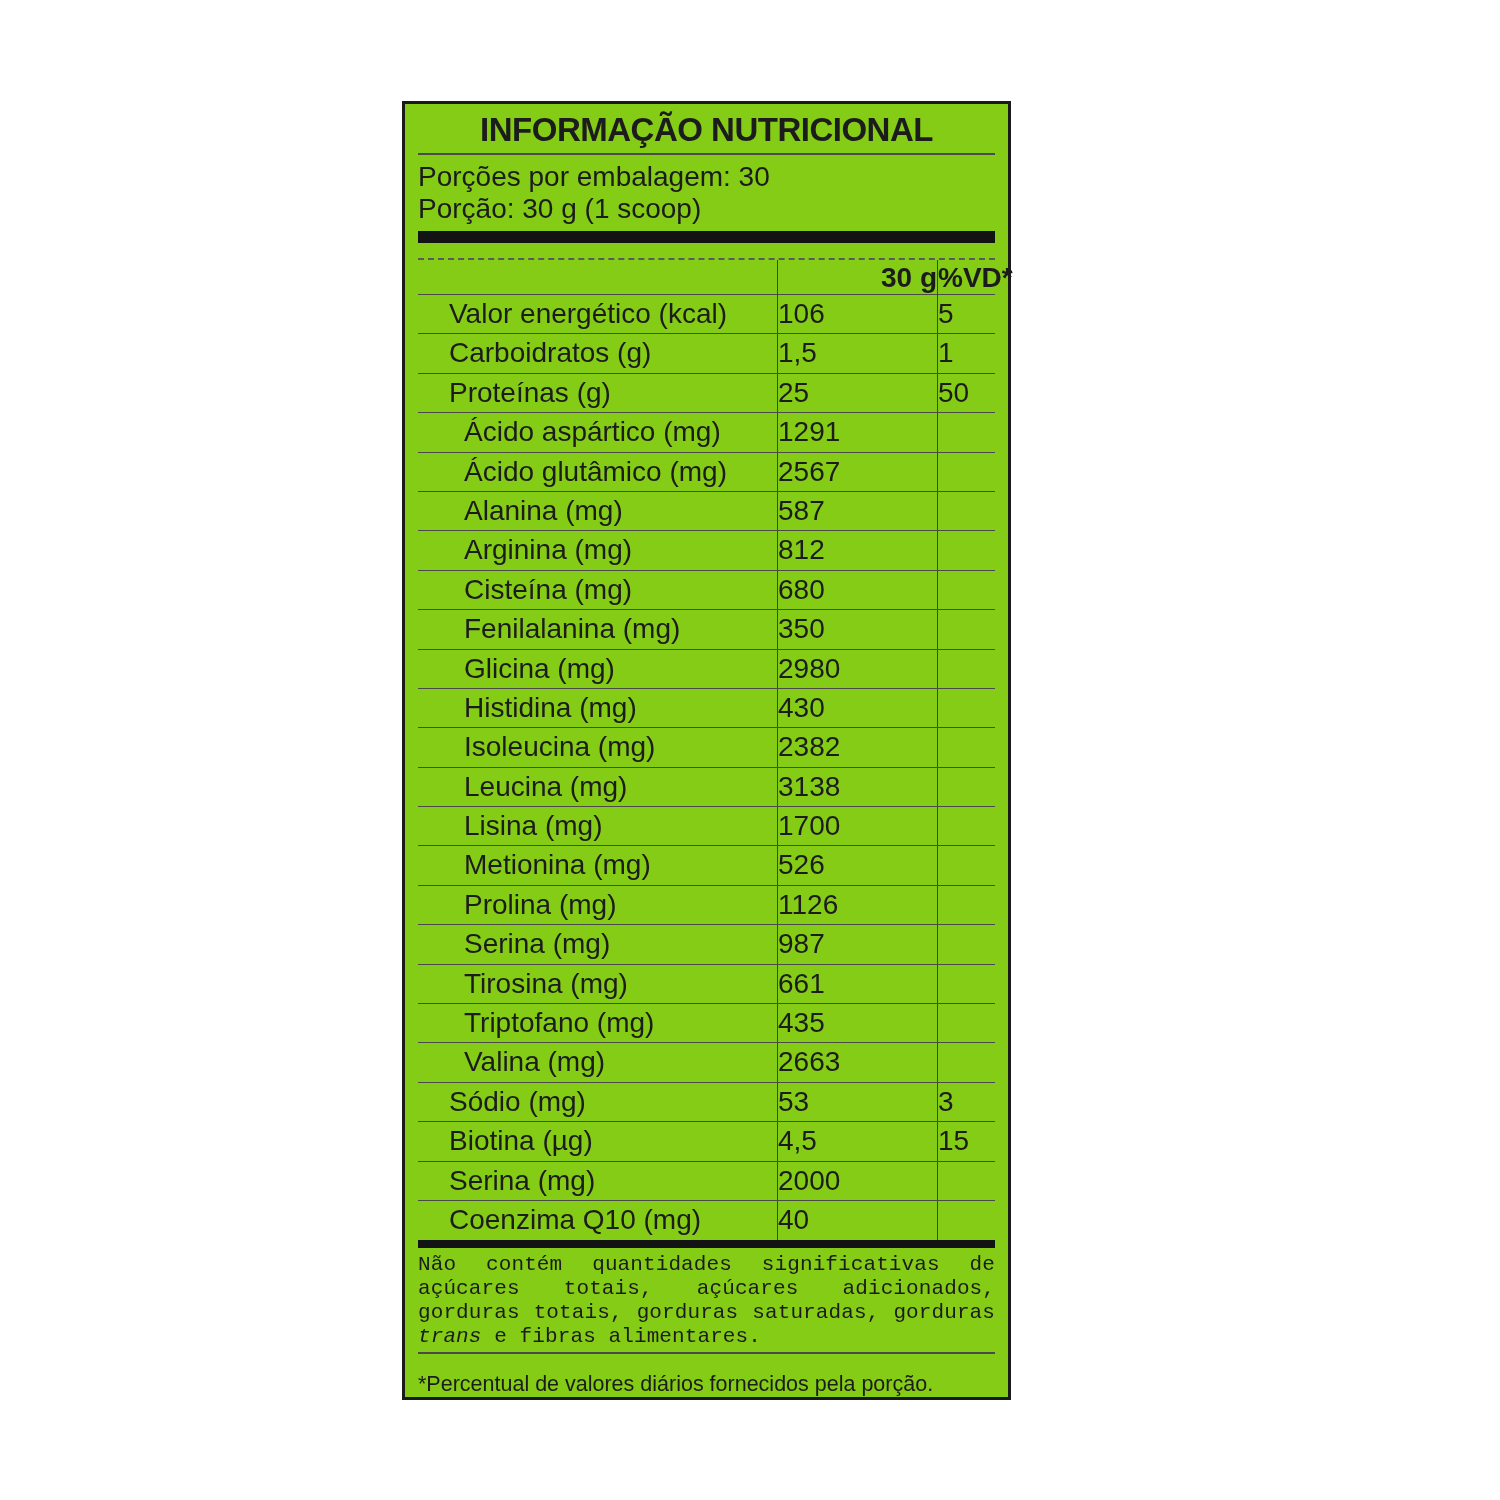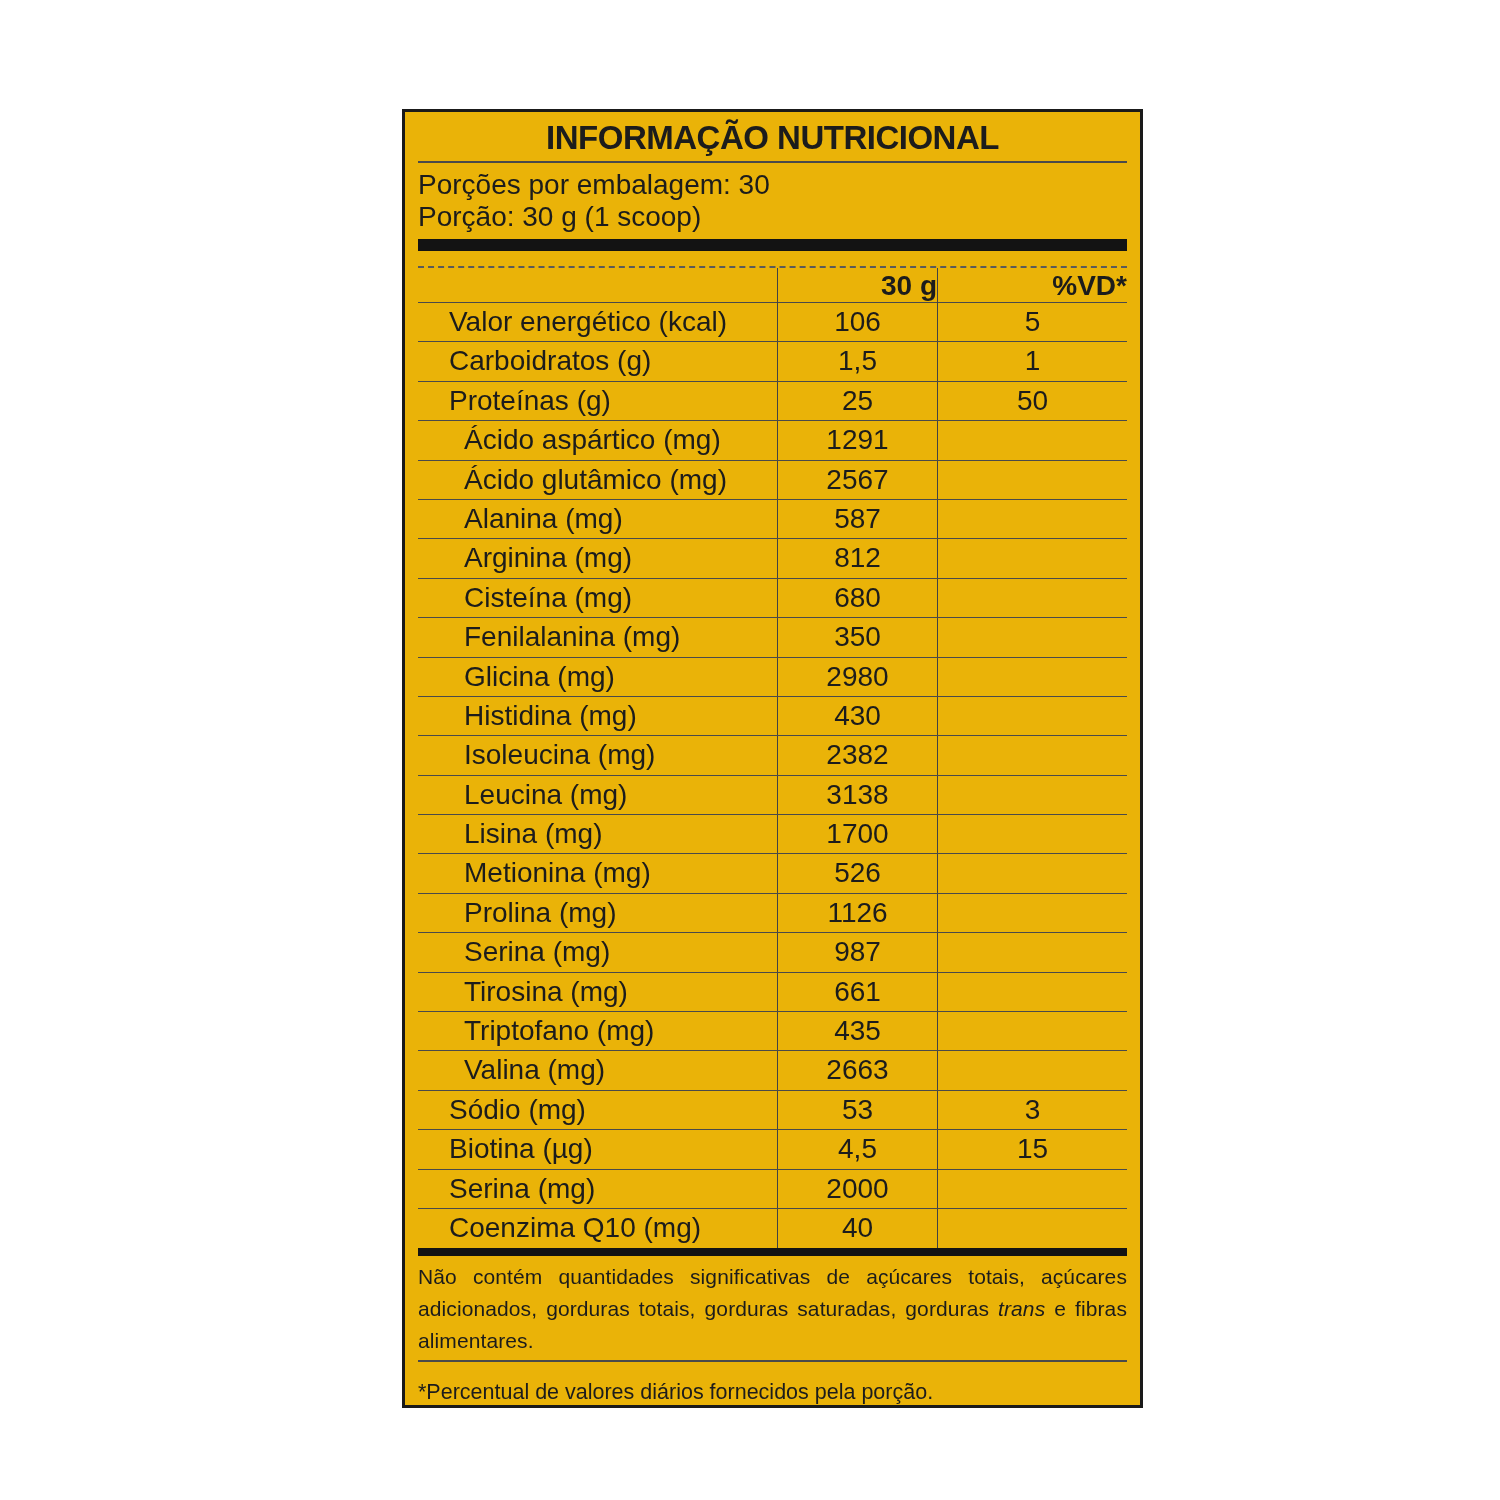--- a/index.html
+++ b/index.html
@@ -8,27 +8,27 @@
     width: 1500px;
     height: 1500px;
     background: #ffffff;
     font-family: "Liberation Sans", sans-serif;
     color: #1c1c1c;
     overflow: hidden;
   }
   .panel {
     position: absolute;
     left: 402px;
-    top: 109px;
-    width: 741px;
+    top: 101px;
+    width: 609px;
     height: 1299px;
     border: 3px solid #1a1a1a;
     box-sizing: border-box;
     padding: 0 13px;
-    background: #eab308;
+    background: #84cc16;
   }
   .title {
     height: 49px;
     line-height: 52px;
     text-align: center;
     font-size: 33px;
     font-weight: bold;
     letter-spacing: -0.5px;
     white-space: nowrap;
   }
@@ -70,30 +70,30 @@
     font-size: 28px;
     line-height: 38px;
     padding-left: 2px;
     white-space: nowrap;
     overflow: hidden;
     margin-left: 29px;
   }
   .row.indent .c-label { padding-left: 17px; }
   .row .c-amt, .row .c-dv {
     border-left: 1.5px solid #424242;
-    text-align: center;
     font-size: 28px;
     line-height: 38px;
   }
   .footnote {
     margin-top: 5px;
     font-size: 21px;
-    line-height: 32px;
+    line-height: 24px;
     text-align: justify;
     letter-spacing: 0.1px;
+    font-family: Liberation Mono, monospace;
   }
   .footnote i { font-style: italic; }
   .rule-bottom { margin-top: 3px; border-top: 2px solid #4a4a4a; }
   .dv-note {
     padding-top: 17px;
     font-size: 21.5px;
     line-height: 26px;
     white-space: nowrap;
   }
 </style>

